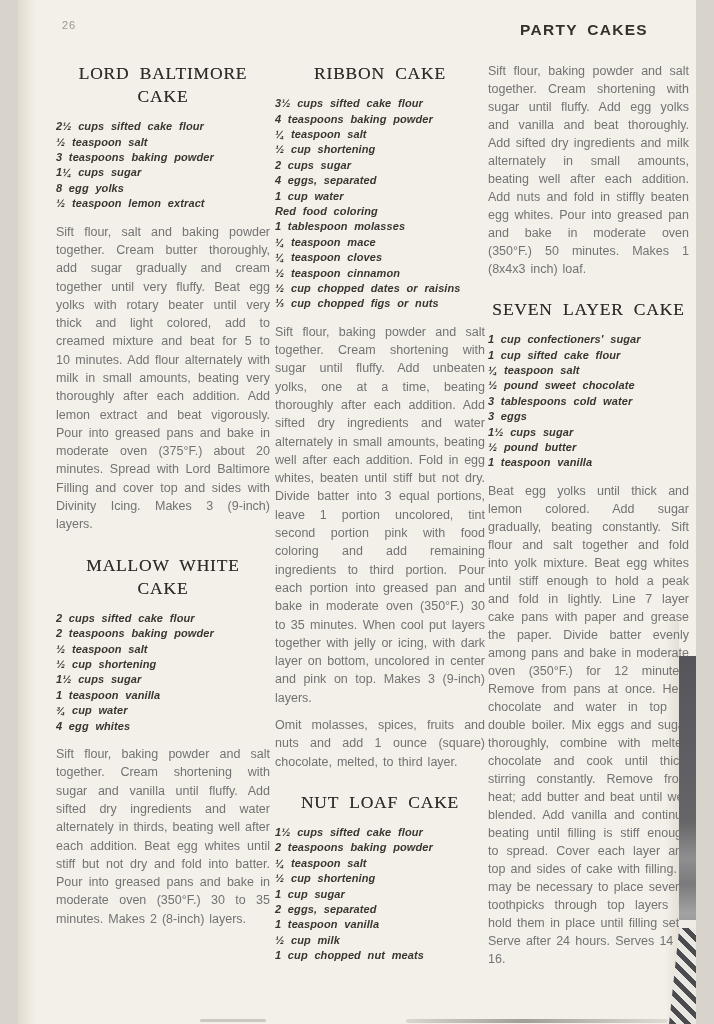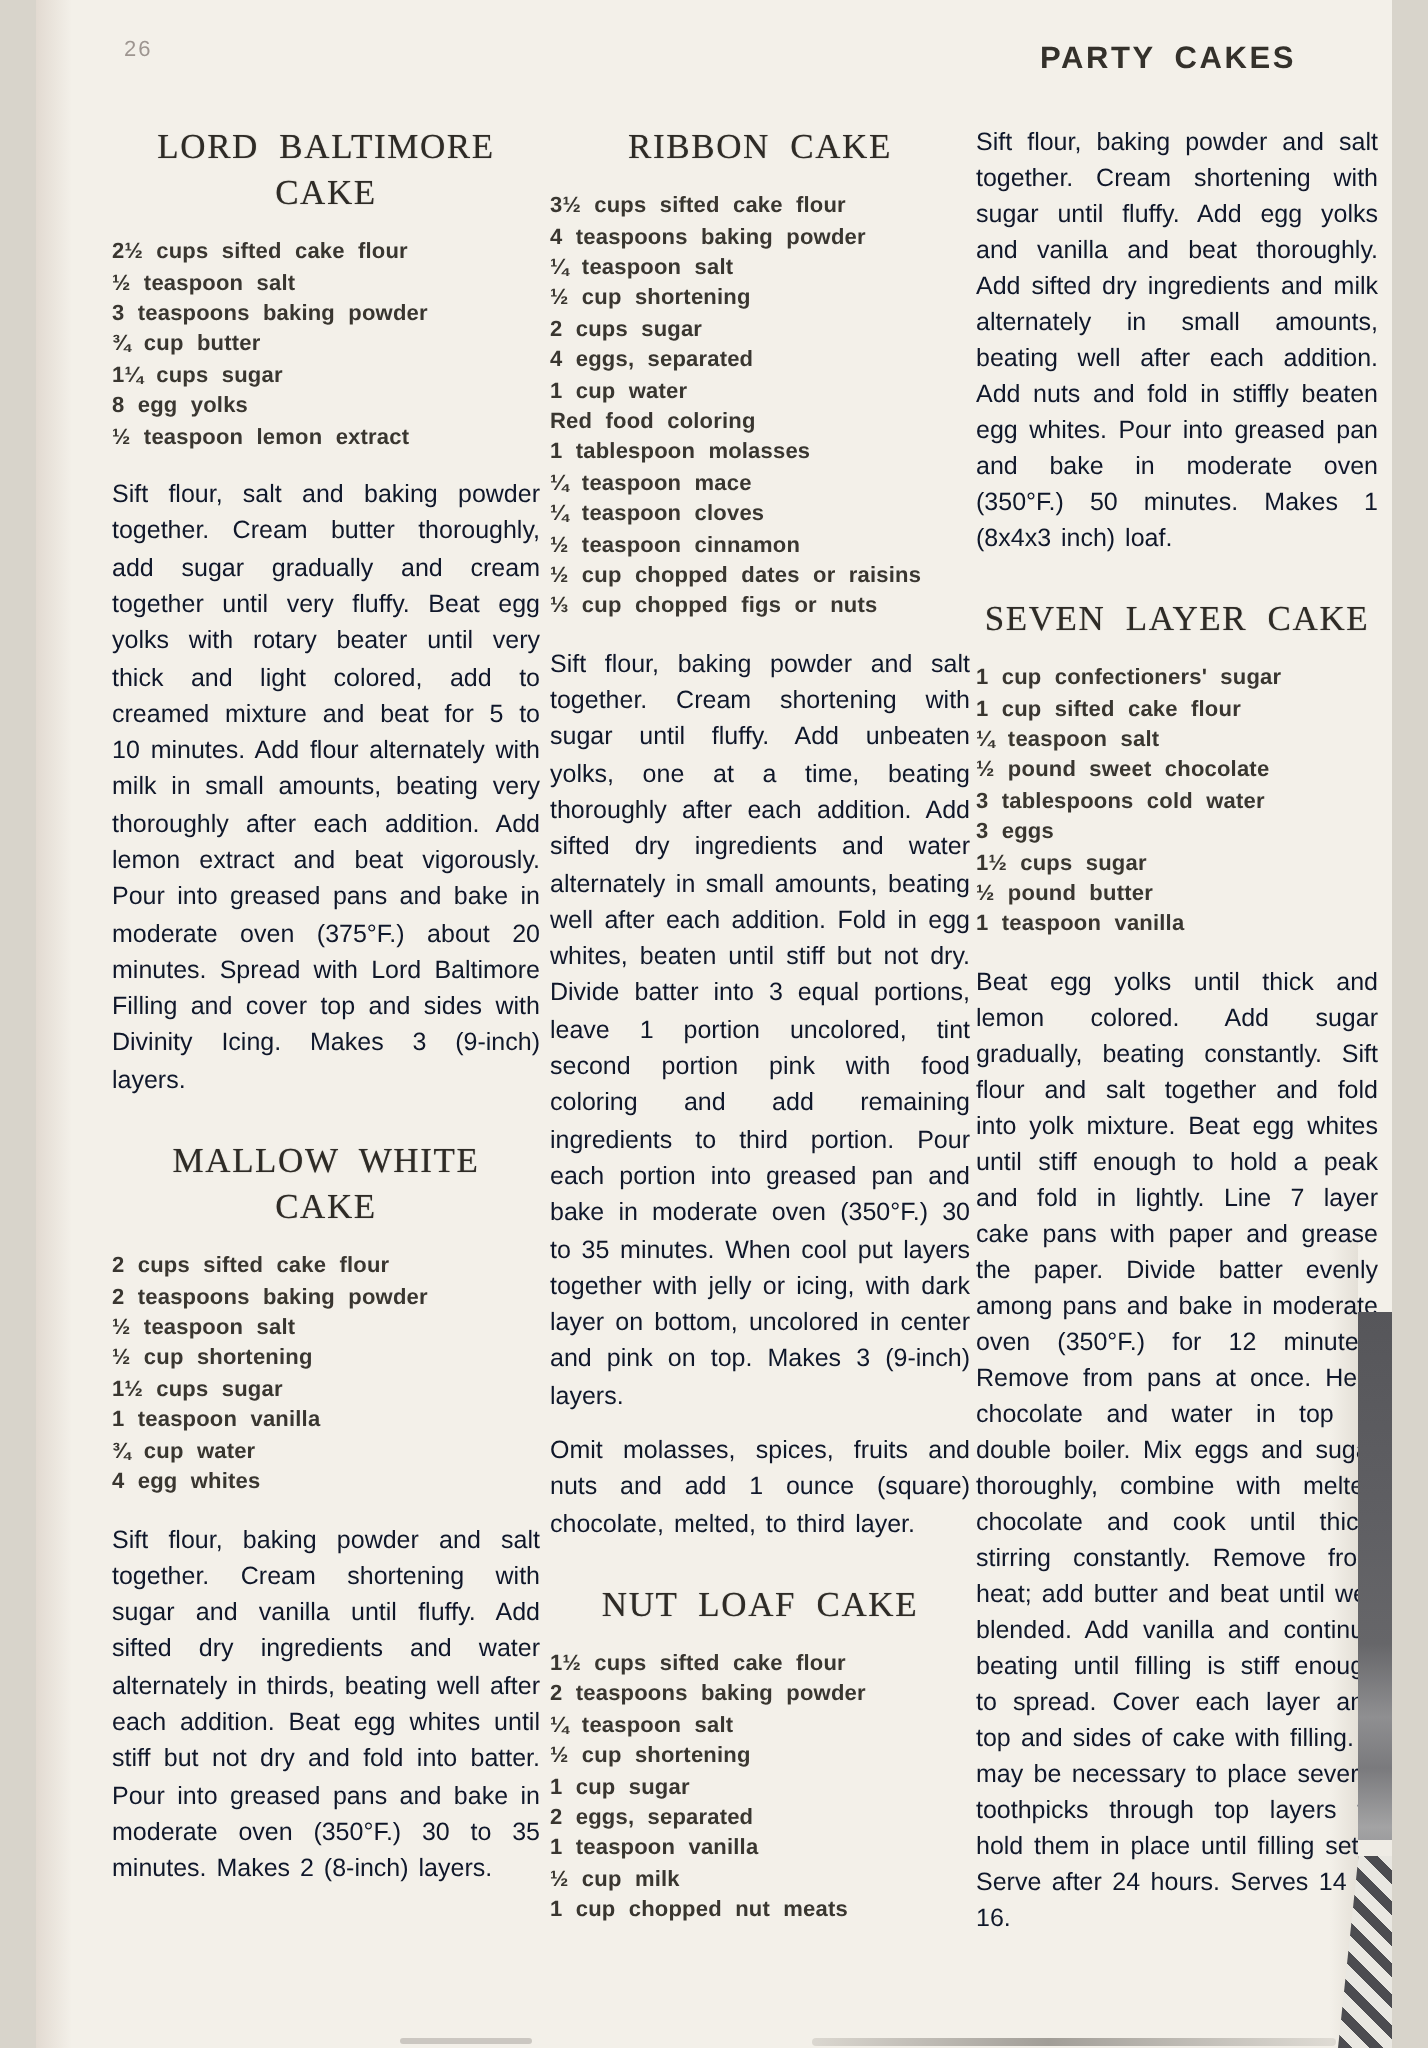--- a/index.html
+++ b/index.html
@@ -31,29 +31,29 @@
   .col3{left:470px;width:201px;}
   .recipe{margin-bottom:20px;}
   .recipe-title{
     font-family:"Liberation Serif",serif;font-weight:400;text-align:center;
     font-size:17.5px;line-height:1.32;letter-spacing:.8px;word-spacing:5px;
     color:#2e2b26;margin:0 0 11px;
     text-shadow:0 0 .5px rgba(46,43,38,.55);
   }
   .title-line{display:block;}
   .mt{margin-top:14px;}
-  .ingredients{margin:0 0 11px;}
+  .ingredients{margin:0 0 11px;font-style:italic;}
   .ing{
     font-weight:700;font-size:11px;line-height:15.4px;color:#393630;
     word-spacing:3.5px;letter-spacing:.1px;
     padding-left:15px;text-indent:-15px;
   }
   .para{
     font-size:12.5px;line-height:18.3px;text-align:justify;
-    color:#0f172a;margin:0 0 9px;word-spacing:1.5px;
+    color:#737373;margin:0 0 9px;word-spacing:1.5px;
   }
   .col3 .para{line-height:18px;}
   
   .strip{
     position:absolute;right:0;top:656px;width:17px;height:368px;
     background:linear-gradient(180deg,
       #56565a 0%, #5f5f63 28%, #666669 45%,
       #8f8f91 55%, #7a7a7d 62%, #a3a3a4 70%,
       #88888b 78%, #74747a 86%, #6a6a6f 100%);
   }
@@ -87,21 +87,20 @@
   <div class="col col1">
     <div class="recipe">
       <h2 class="recipe-title">
         <span class="title-line">LORD BALTIMORE</span>
         <span class="title-line">CAKE</span>
       </h2>
       <div class="ingredients">
           <div class="ing">2½ cups sifted cake flour</div>
           <div class="ing">½ teaspoon salt</div>
           <div class="ing">3 teaspoons baking powder</div>
-          <div class="ing">¾ cup butter</div>
           <div class="ing">1¼ cups sugar</div>
           <div class="ing">8 egg yolks</div>
           <div class="ing">½ teaspoon lemon extract</div>
         </div>
       <p class="para">Sift flour, salt and baking powder together.  Cream butter thoroughly, add sugar gradually and cream together until very fluffy. Beat egg yolks with rotary beater until very thick and light colored, add to creamed mixture and beat for 5 to 10 minutes.  Add flour alternately with milk in small amounts, beating very thoroughly after each addition.  Add lemon extract and beat vigorously. Pour into greased pans and bake in moderate oven (375°F.) about 20 minutes.  Spread with Lord Baltimore Filling and cover top and sides with Divinity Icing. Makes 3 (9-inch) layers.</p>
     </div>
 
     <div class="recipe">
       <h2 class="recipe-title mt">
         <span class="title-line">MALLOW WHITE</span>

